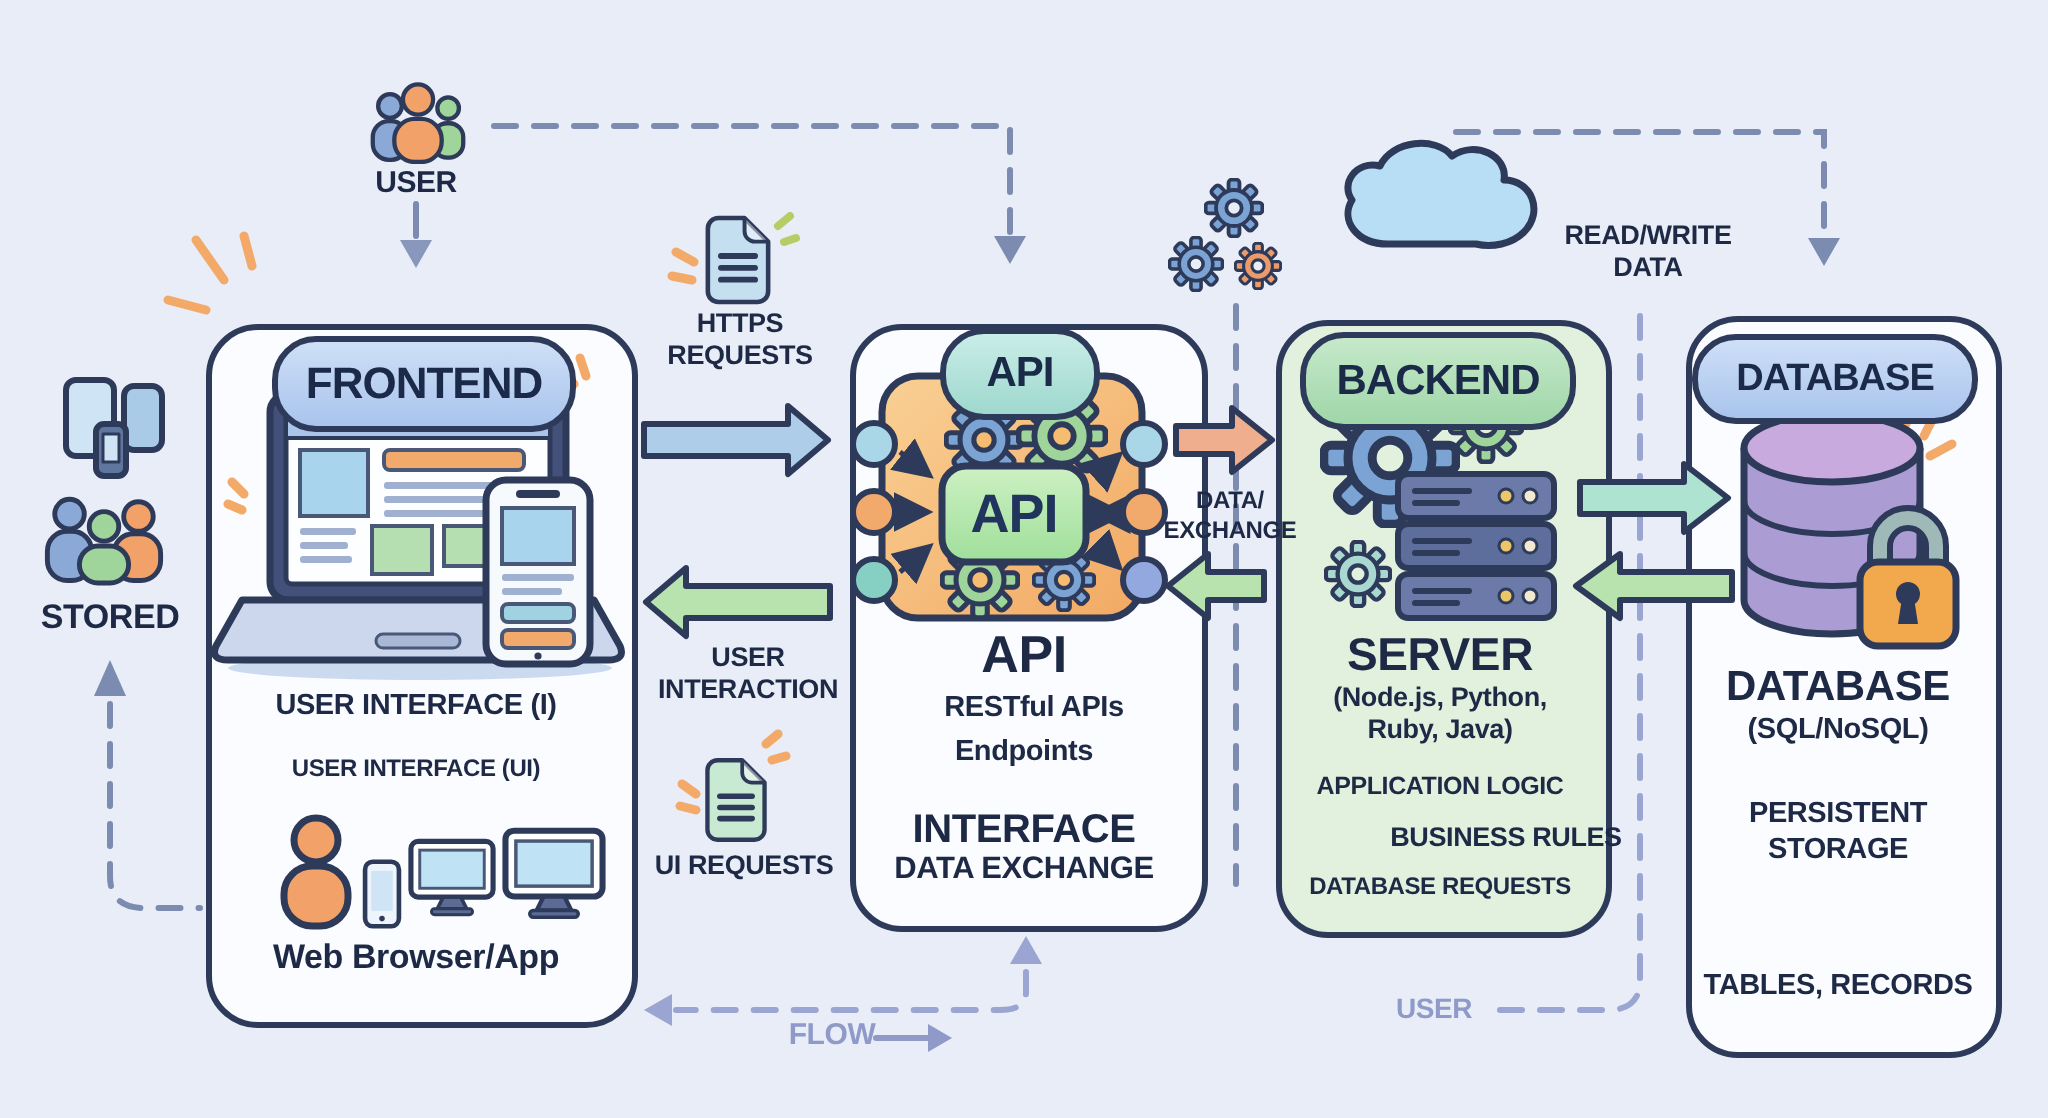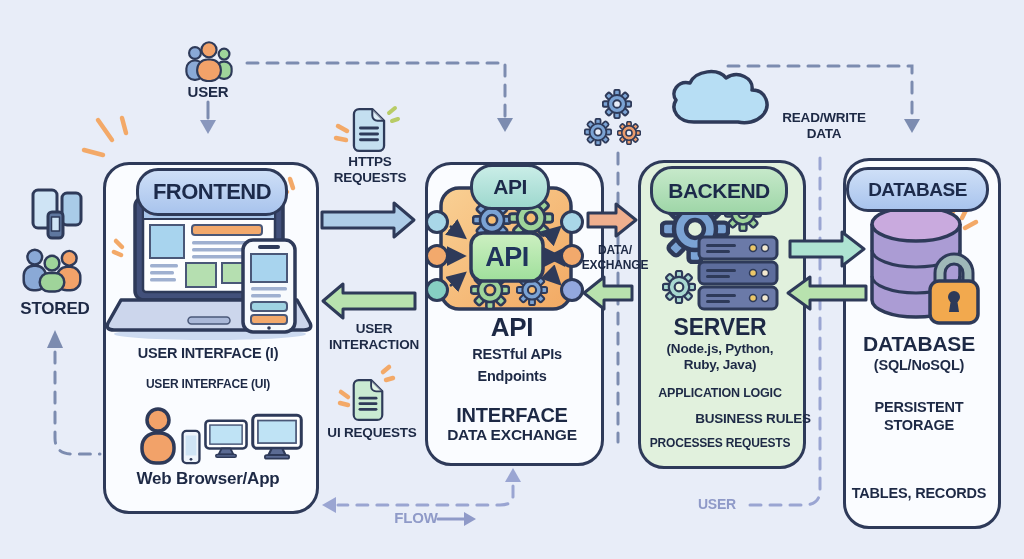--- a/index.html
+++ b/index.html
@@ -332,21 +332,21 @@
   <div class="lbl" style="left:432px;top:346px;width:170px;font-size:14.5px;text-align:center;">RESTful APIs</div>
   <div class="lbl" style="left:427px;top:368px;width:170px;font-size:14.5px;">Endpoints</div>
   <div class="lbl" style="left:427px;top:403px;width:170px;font-size:20px;">INTERFACE</div>
   <div class="lbl" style="left:427px;top:426px;width:170px;font-size:15.5px;">DATA EXCHANGE</div>
 
   <div class="lbl" style="left:642px;top:313px;width:156px;font-size:23px;">SERVER</div>
   <div class="lbl" style="left:642px;top:341px;width:156px;font-size:13.5px;">(Node.js, Python,
 Ruby, Java)</div>
   <div class="lbl" style="left:642px;top:386px;width:156px;font-size:12.5px;">APPLICATION LOGIC</div>
   <div class="lbl" style="left:642px;top:411px;width:156px;font-size:13.5px;margin-left:33px;">BUSINESS RULES</div>
-  <div class="lbl" style="left:642px;top:436px;width:156px;font-size:12px;">PROCESSES REQUESTS</div>
+  <div class="lbl" style="left:642px;top:436px;width:156px;font-size:12px;">DATABASE REQUESTS</div>
 
   <div class="lbl" style="left:845px;top:331px;width:148px;font-size:21px;">DATABASE</div>
   <div class="lbl" style="left:845px;top:357px;width:148px;font-size:14.5px;">(SQL/NoSQL)</div>
   <div class="lbl" style="left:845px;top:399px;width:148px;font-size:14.5px;">PERSISTENT
 STORAGE</div>
   <div class="lbl" style="left:845px;top:485px;width:148px;font-size:14.5px;">TABLES, RECORDS</div>
 
 </div>
 
 </body></html>

